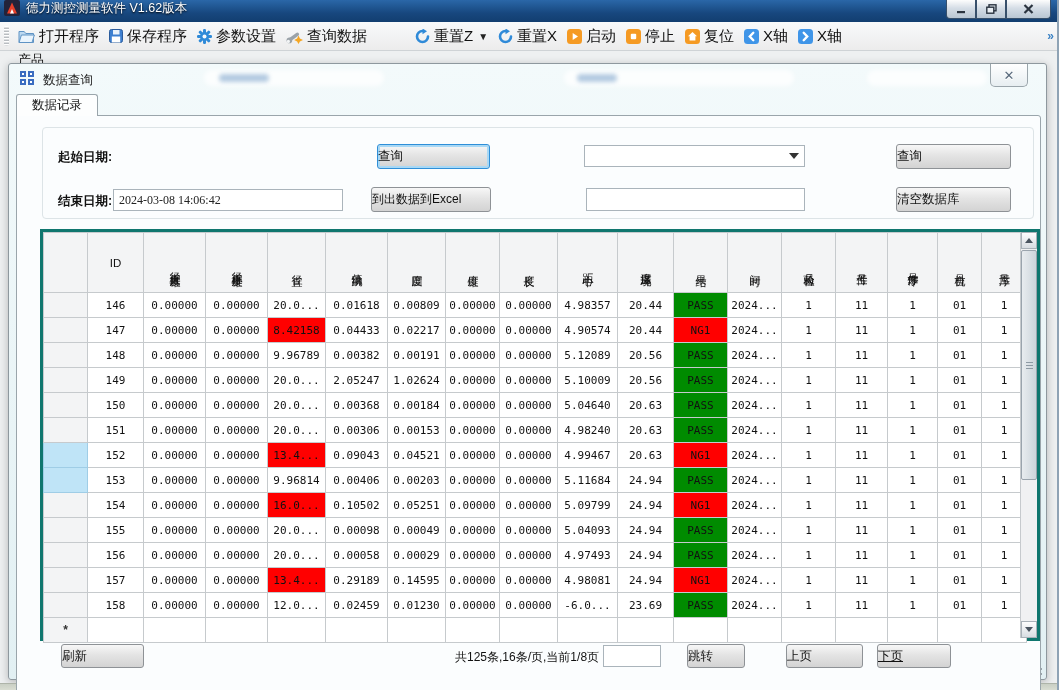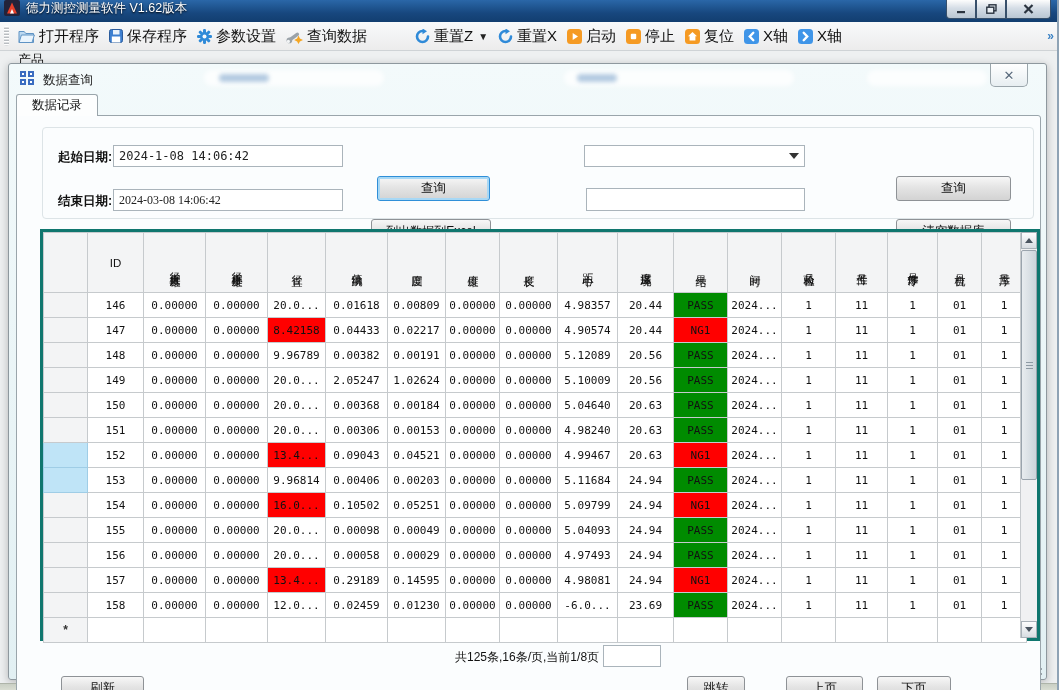--- a/index.html
+++ b/index.html
@@ -56,21 +56,21 @@
     background:#fbfdfe; border:1px solid #9aa5ab; border-radius:0 3px 3px 3px; z-index:1;padding-left:33px; }
 
   
   .form-group { position:absolute; left:25px; top:11px; width:992px; height:92px;
     border:1px solid #dde4e7; border-radius:4px; }
   .fld-label { position:absolute; font-size:12.5px; font-weight:bold; color:#111; }
   .txt { position:absolute; background:#fff; border:1px solid #aab4bb; font-size:12px;
     font-family:"DejaVu Sans Mono",monospace; padding:2px 5px; color:#222; }
   .btn { position:absolute; background:linear-gradient(#f7f7f7,#e4e4e4 45%,#d3d3d3);
     border:1px solid #8e9296; border-radius:3px; font-size:12.5px; color:#111;
-    display:flex; align-items:center; justify-content:center; cursor:default;margin-top:32px; }
+    display:flex; align-items:center; cursor:default; }
   .btn.focused { border:1px solid #2f8fd8; box-shadow:0 0 0 2px #a8d8f5 inset; }
   .combo { position:absolute; background:#fff; border:1px solid #aab4bb; }
   .combo .arrow { position:absolute; right:5px; top:7px; width:0; height:0;
     border-left:5px solid transparent; border-right:5px solid transparent; border-top:6px solid #333; }
 
   
   .grid-wrap { position:absolute; left:23px; top:113px; width:1000px; height:412px;
     border:3px solid #0f766e; background:#fff; }
   table.grid { border-collapse:collapse; table-layout:fixed; width:981px; font-size:11.5px; }
   table.grid th, table.grid td { border:1px solid #c6cacd; overflow:hidden; white-space:nowrap; }
@@ -266,21 +266,20 @@
       <div class="ghost" style="left:858px; top:6px; width:120px;"></div>
       <div class="dlg-close">✕</div>
     </div>
 
     <div class="dlg-tab">数据记录</div>
 
     <div class="dlg-panel">
       <div class="form-group"></div>
 
       <span class="fld-label" style="left:41px; top:33px;">起始日期:</span>
-      <input class="txt" style="left: 96px; top: 29px; width: 230px; height: 22px;" value="2024-1-08 14:06:42">
       <div class="btn focused" style="left:360px; top:28px; width:113px; height:25px;">
         <span>查询</span>
       </div>
       <div class="combo" style="left:567px; top:29px; width:221px; height:22px;">
         <span style="font-size:12px; padding-left:4px;"></span>
         <span class="arrow"></span>
       </div>
       <div class="btn" style="left:879px; top:28px; width:115px; height:25px;">
         <span>查询</span>
       </div>

